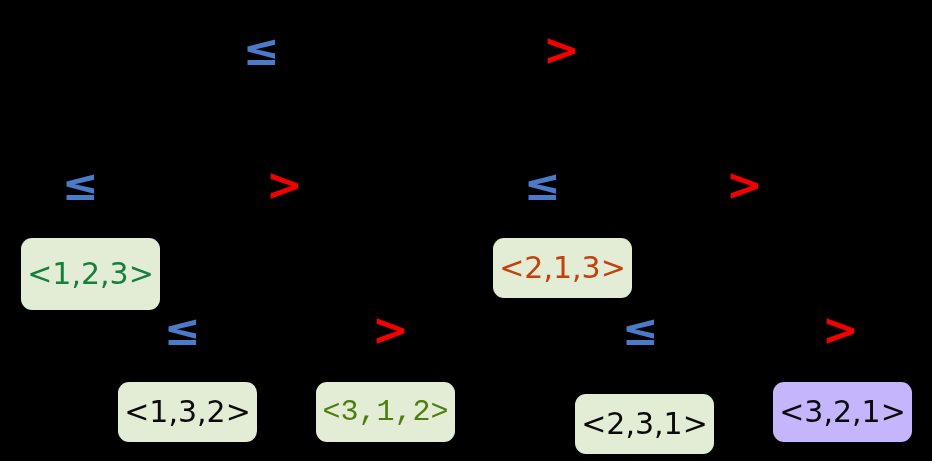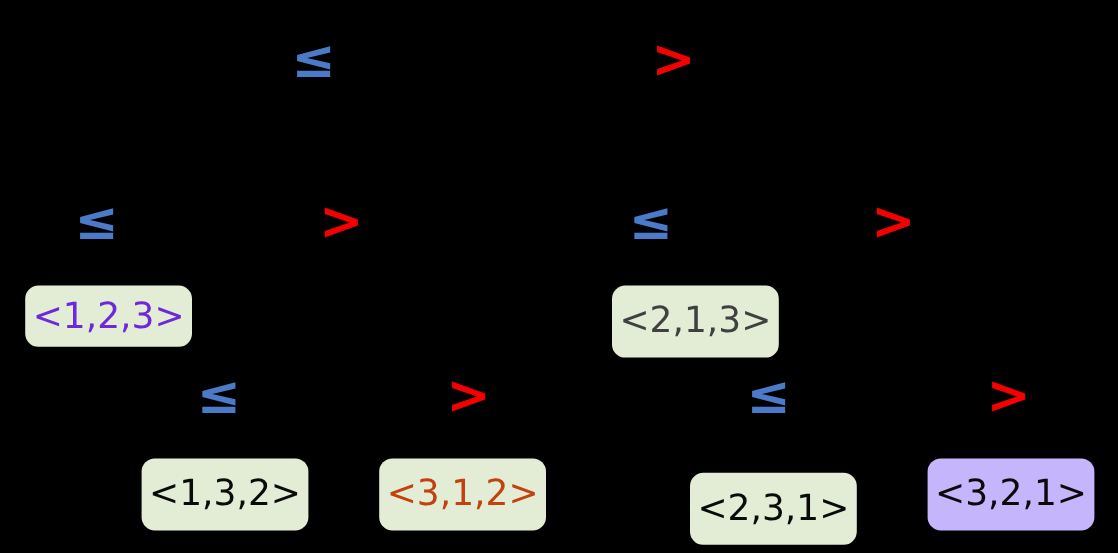--- a/index.html
+++ b/index.html
@@ -77,21 +77,21 @@
       <span class="op-label op-le" style="left: 62px; top: 163px;">≤</span>
       <span class="op-label op-gt" style="left: 266px; top: 163px;">&gt;</span>
       <span class="op-label op-le" style="left: 524px; top: 163px;">≤</span>
       <span class="op-label op-gt" style="left: 726px; top: 163px;">&gt;</span>
       <span class="op-label op-le" style="left: 164px; top: 308px;">≤</span>
       <span class="op-label op-gt" style="left: 372px; top: 308px;">&gt;</span>
       <span class="op-label op-le" style="left: 622px; top: 308px;">≤</span>
       <span class="op-label op-gt" style="left: 822px; top: 308px;">&gt;</span>
     </div>
   <div id="leaf-layer">
-      <div class="leaf-box" style="left: 21px; top: 238px; width: 139px; height: 51px; background: rgb(227, 236, 213); color: #6d28d9;">&lt;1,2,3&gt;</div>
-      <div class="leaf-box" style="left: 493px; top: 238px; width: 139px; height: 60px; background: rgb(227, 236, 213); color: #404040; margin-left: 17px;">&lt;2,1,3&gt;</div>
+      <div class="leaf-box" style="left: 21px; top: 238px; width: 139px; height: 72px; background: rgb(227, 236, 213); color: #15803d;">&lt;1,2,3&gt;</div>
+      <div class="leaf-box" style="left: 493px; top: 238px; width: 139px; height: 60px; background: rgb(227, 236, 213); color: #c2410c;">&lt;2,1,3&gt;</div>
       <div class="leaf-box" style="left: 118px; top: 382px; width: 139px; height: 60px; background: rgb(227, 236, 213); color: rgb(10, 10, 10);">&lt;1,3,2&gt;</div>
-      <div class="leaf-box" style="left: 316px; top: 382px; width: 139px; height: 60px; background: rgb(227, 236, 213); color: #c2410c;">&lt;3,1,2&gt;</div>
+      <div class="leaf-box" style="left: 316px; top: 382px; width: 139px; height: 60px; background: rgb(227, 236, 213); color: #4d7c0f; font-family: Liberation Mono, monospace;">&lt;3,1,2&gt;</div>
       <div class="leaf-box" style="left: 575px; top: 382px; width: 139px; height: 60px; background: rgb(227, 236, 213); color: rgb(10, 10, 10); margin-top: 12px;">&lt;2,3,1&gt;</div>
       <div class="leaf-box" style="left: 773px; top: 382px; width: 139px; height: 60px; background: #c4b5fd; color: rgb(10, 10, 10);">&lt;3,2,1&gt;</div>
     </div>
 
 </div>
 
 </body></html>

